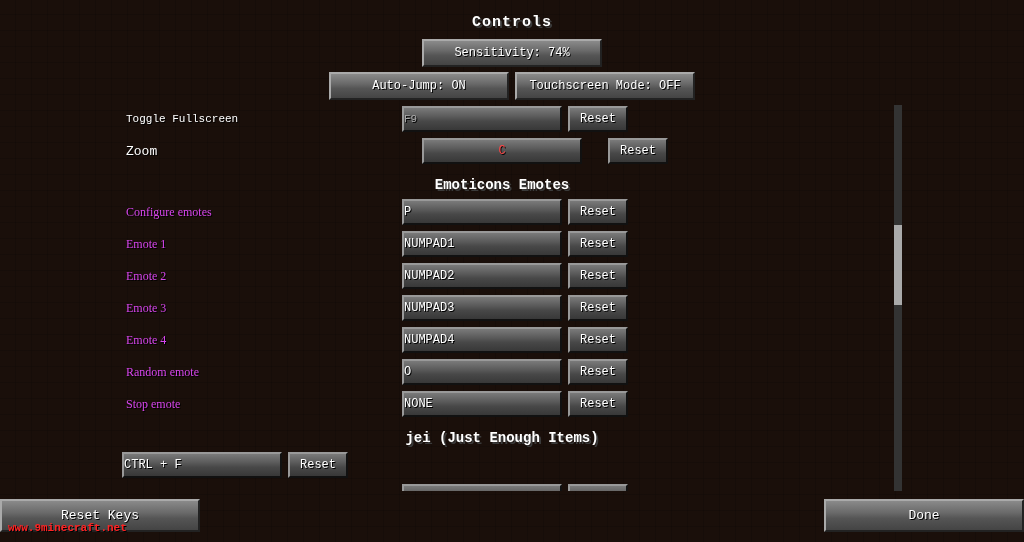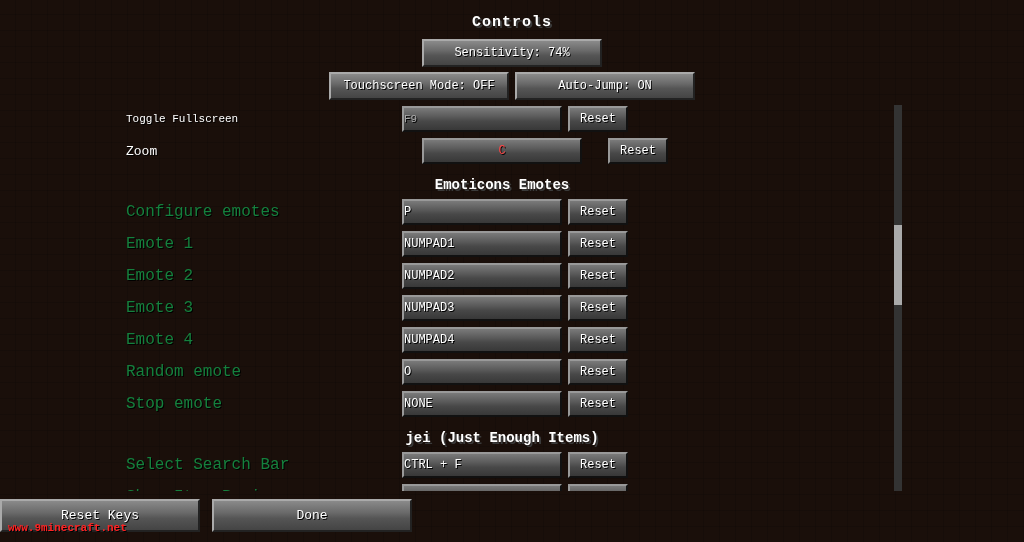--- a/index.html
+++ b/index.html
@@ -104,24 +104,25 @@
 
     .control-row {
       display: flex;
       align-items: center;
       margin-bottom: 4px;
       height: 28px;
     }
 
     .control-label {
       width: 280px;
-      font-size: 16px;
-      color: #15803d;
+      font-size: 12px;
+      color: #d946ef;
       text-shadow: 1px 1px #000;
       padding-left: 4px;
+      font-family: Liberation Serif, serif;
     }
 
     .key-button {
       background: linear-gradient(to bottom, #7a7a7a 0%, #5a5a5a 40%, #484848 60%, #383838 100%);
       border-top: 2px solid #999999;
       border-left: 2px solid #999999;
       border-right: 2px solid #111111;
       border-bottom: 2px solid #111111;
       color: #ffffff;
       font-family: 'Courier New', monospace;
@@ -197,21 +198,21 @@
       text-shadow: 1px 1px #000;
       padding-left: 4px;
       overflow: hidden;
       text-overflow: ellipsis;
       white-space: nowrap;
     }
 
     .bottom-bar {
       width: 100%;
       display: flex;
-      justify-content: flex-start;
+      justify-content: space-between;
       gap: 12px;
       padding: 8px 0 10px 0;
     }
 
     .bottom-button {
       background: linear-gradient(to bottom, #8a8a8a 0%, #6a6a6a 40%, #555555 60%, #444444 100%);
       border-top: 2px solid #aaaaaa;
       border-left: 2px solid #aaaaaa;
       border-right: 2px solid #222222;
       border-bottom: 2px solid #222222;
@@ -241,22 +242,22 @@
 
 <div class="title-bar">
   <span>Controls</span>
 </div>
 
 <div class="top-buttons">
   <button class="mc-button">Sensitivity: 74%</button>
 </div>
 
 <div class="top-buttons">
+  <button class="mc-button">Auto-Jump: ON</button>
   <button class="mc-button">Touchscreen Mode: OFF</button>
-  <button class="mc-button">Auto-Jump: ON</button>
 </div>
 
 <div class="scrollable-area">
   <div class="content-area">
 
     <div class="partial-row">
       <span class="partial-label">Toggle Fullscreen</span>
       <button class="key-button" style="color:#aaa; font-size:11px;">F9</button>
       <button class="reset-button">Reset</button>
     </div>
@@ -304,21 +305,20 @@
           <span class="control-label">Stop emote</span>
           <button class="key-button">NONE</button>
           <button class="reset-button">Reset</button>
         </div>
       </div>
 
     <div class="section-header">jei (Just Enough Items)</div>
 
     <div id="jei-rows-container">
         <div class="control-row">
-          <span class="control-label">Select Search Bar</span>
           <button class="key-button">CTRL + F</button>
           <button class="reset-button">Reset</button>
         </div>
         <div class="control-row">
           <span class="control-label">Show Item Recipe</span>
           <button class="key-button">R</button>
           <button class="reset-button">Reset</button>
         </div>
       </div>
 

